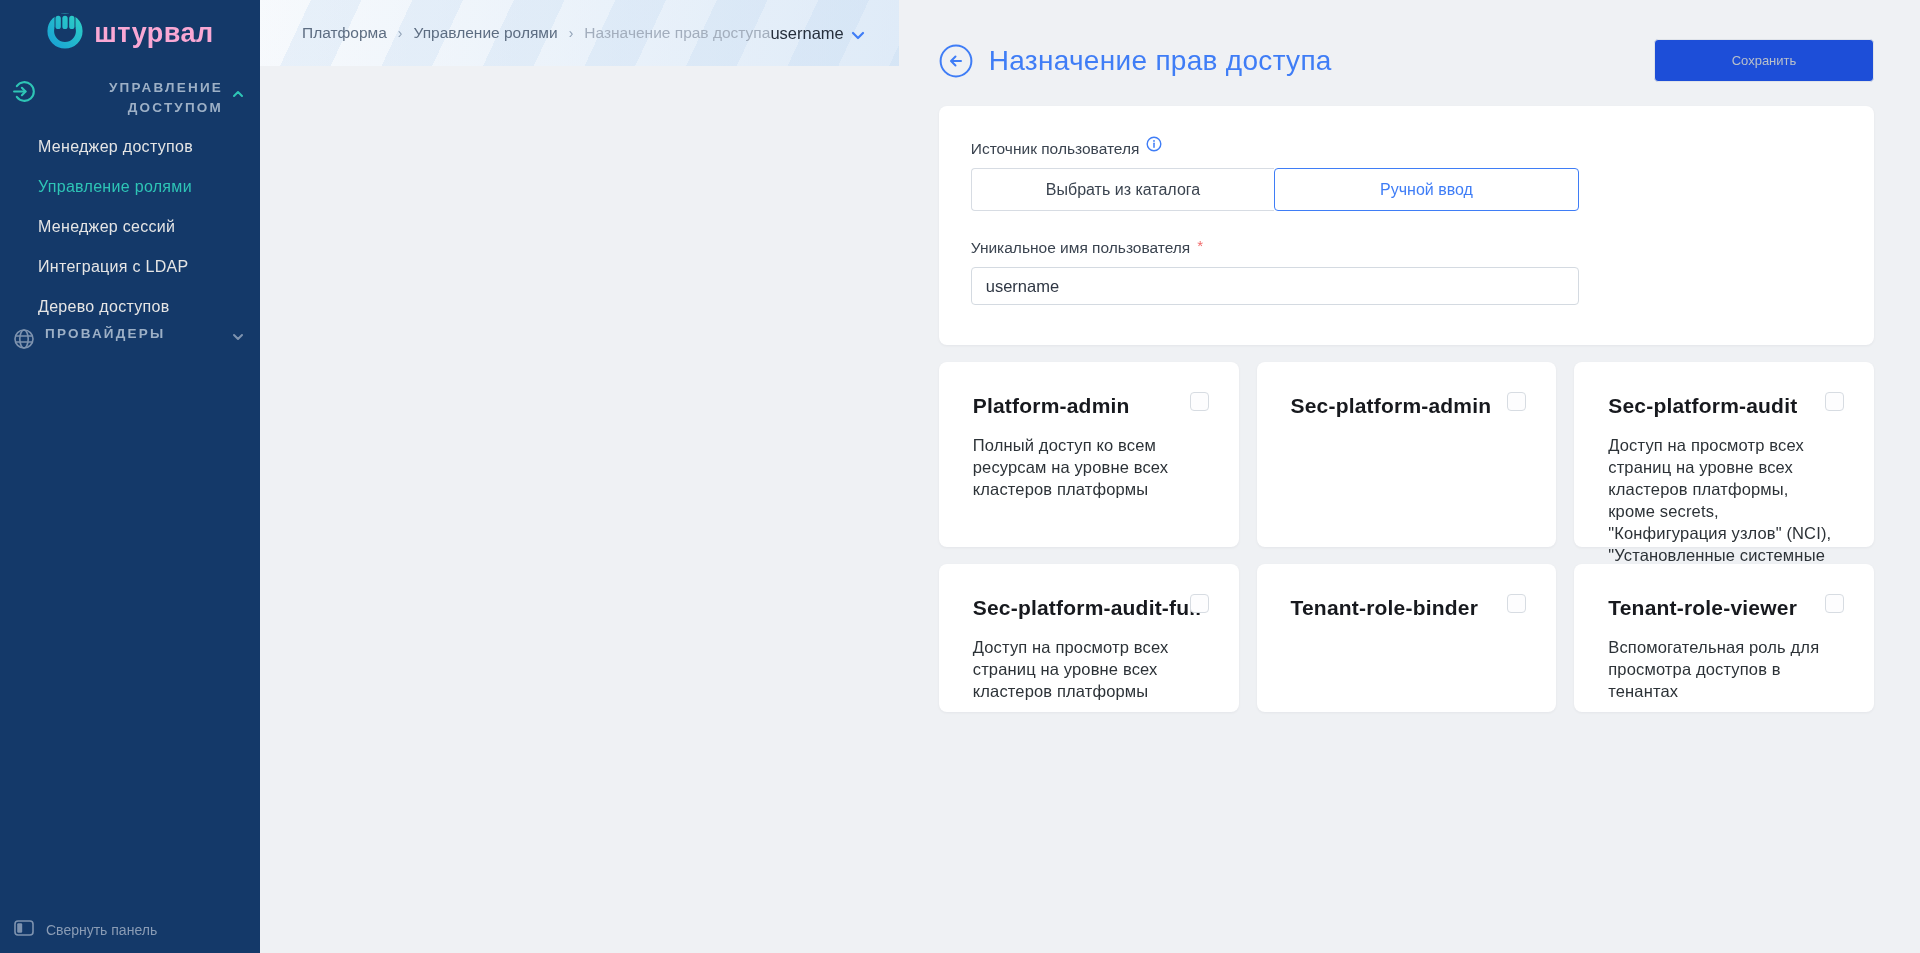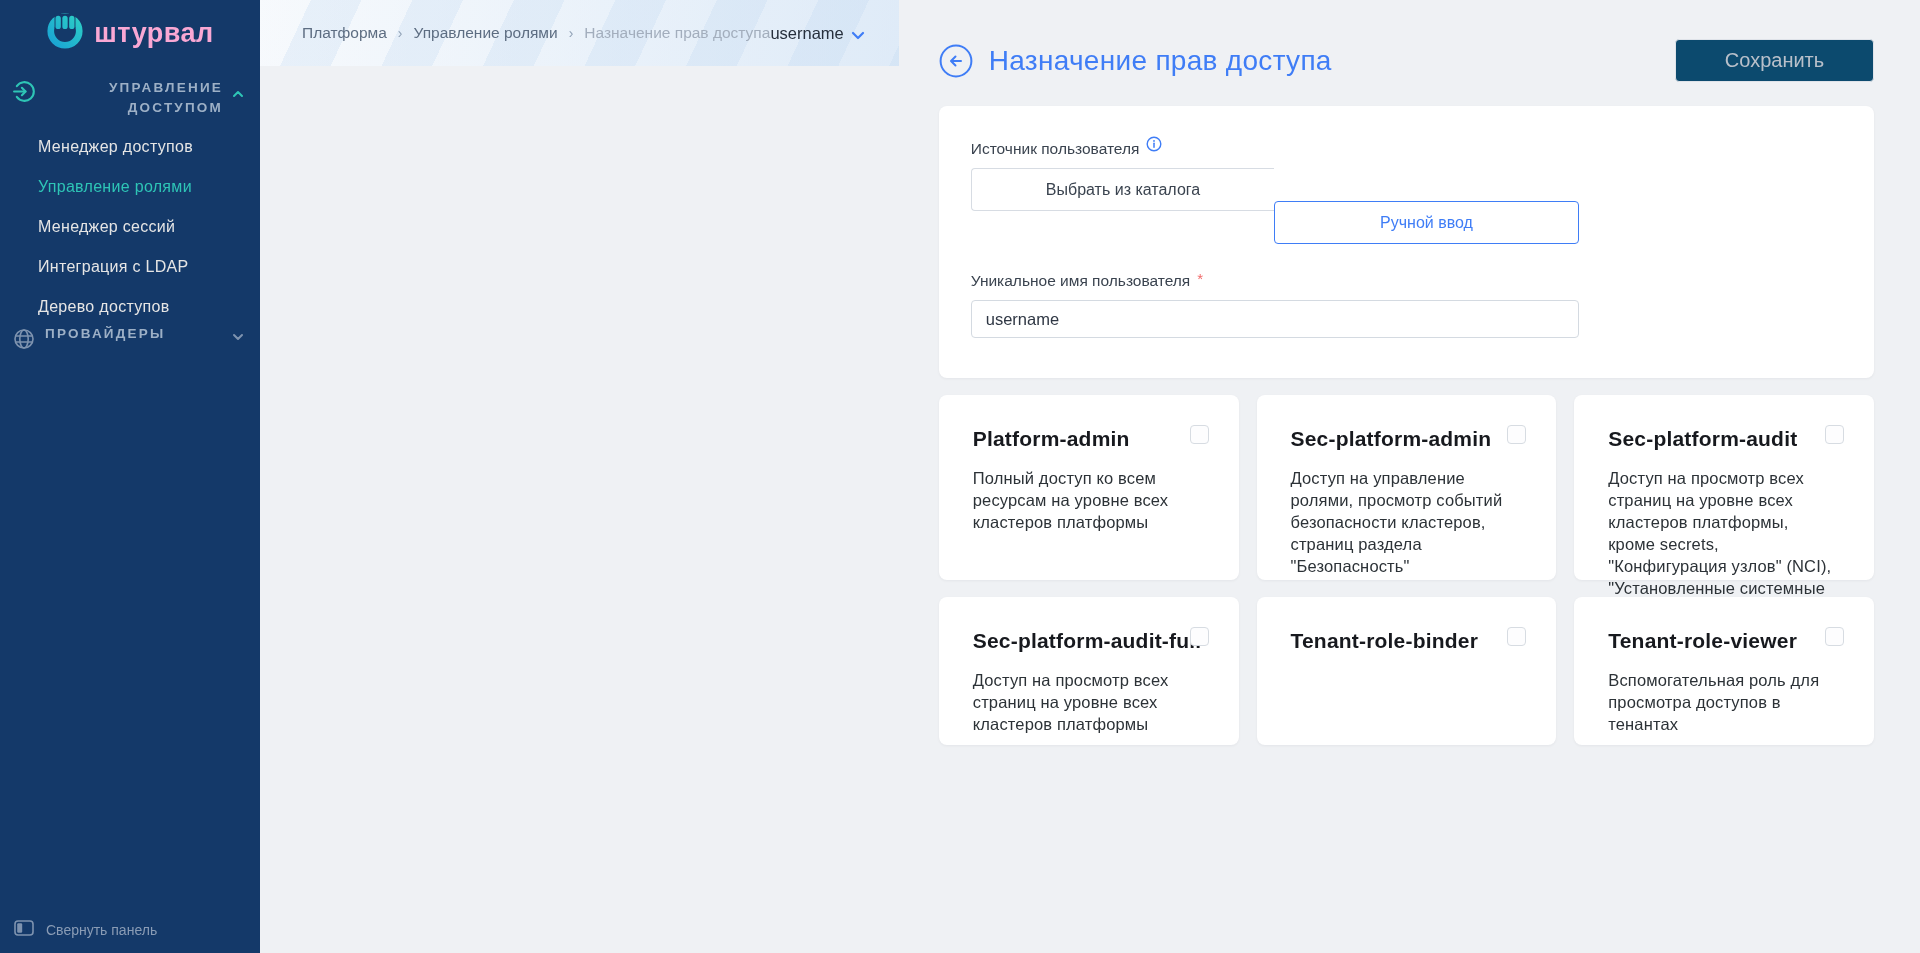--- a/index.html
+++ b/index.html
@@ -41,29 +41,29 @@
   .crumb-sep { color:#8fa0b5; font-size:14px; }
   .crumb.current { color:#a3aebd; cursor:default; }
   .user-menu { display:flex; align-items:center; gap:7px; font-size:16.5px; color:#27303d; cursor:pointer; }
 
   .content { flex:1; padding:13px 46px 0 40px; }
 
   .title-row { display:flex; align-items:center; justify-content:space-between; margin-top:26px; }
   .title-left { display:flex; align-items:center; gap:16px; }
   .back-btn { width:34px; height:34px; border:none; background:transparent; cursor:pointer; display:flex; align-items:center; justify-content:center; }
   .page-title { font-size:28px; font-weight:500; color:#3f7df6; letter-spacing:.3px; }
-  .save-btn { width:199px; height:43px; background:#0c4a6e; border:1px solid #dfe3e9; border-radius:4px; color:#b9c0ca; font-size:20px; cursor:default; }
+  .save-btn { width:220px; height:43px; background:#1d4ed8; border:1px solid #dfe3e9; border-radius:4px; color:#b9c0ca; font-size:13px; cursor:default; }
 
   .form-card { margin-top:24px; background:#ffffff; border-radius:8px; padding:34px 32px 40px; box-shadow:0 1px 3px rgba(16,24,40,.05); }
   .field-label { display:flex; align-items:center; gap:7px; font-size:15.5px; color:#3a434f; margin-bottom:10px; }
   .req { color:#f16a6a; font-size:15px; }
   .toggle-group { display:flex; width:608px; }
   .toggle-btn { flex:1; height:43px; display:flex; align-items:center; justify-content:center; background:#fff; border:1px solid #d7dce3; font-size:16px; color:#3a434f; cursor:pointer; font-family:inherit; }
   .toggle-btn:first-child { border-radius:4px 0 0 4px; border-right:none; }
-  .toggle-btn.active { border:1px solid #3f7df6; color:#3f7df6; border-radius:4px;margin-top:33px; }
+  .toggle-btn.active { border:1px solid #3f7df6; color:#3f7df6; border-radius:4px; }
   .field-block { margin-top:28px; }
   .text-input { width:608px; height:38px; border:1px solid #d4dae1; border-radius:4px; padding:0 14px; font-size:16.5px; color:#2f3744; font-family:inherit; outline:none; background:#fff; }
 
   
   .roles-grid { display:grid; grid-template-columns:repeat(3,1fr); column-gap:18px; row-gap:17px; margin-top:17px; }
   .role-card { position:relative; background:#ffffff; border-radius:8px; padding:32px 34px; box-shadow:0 1px 3px rgba(16,24,40,.05); }
   .role-card.r1 { height:185px; }
   .role-card.r2 { height:148px; }
   .role-title { font-size:21px; font-weight:700; color:#17191e; letter-spacing:.2px; }
   .role-desc { margin-top:17px; font-size:16.5px; line-height:1.33; color:#2c3237; letter-spacing:.15px; }
@@ -211,21 +211,20 @@
 
         <div class="role-card r1">
           <div class="role-title">Platform-admin</div>
           <input type="checkbox" class="role-checkbox" style="">
           <div class="role-desc">Полный доступ ко всем ресурсам на уровне всех кластеров платформы</div>
         </div>
 
         <div class="role-card r1">
           <div class="role-title">Sec-platform-admin</div>
           <input type="checkbox" class="role-checkbox" style="">
-          <div class="role-desc">Доступ на управление ролями, просмотр событий безопасности кластеров, страниц раздела "Безопасность"</div>
         </div>
 
         <div class="role-card r1">
           <div class="role-title">Sec-platform-audit</div>
           <input type="checkbox" class="role-checkbox" style="">
           <div class="role-desc">Доступ на просмотр всех страниц на уровне всех кластеров платформы, кроме secrets, "Конфигурация узлов" (NCI), "Установленные системные сервисы" (SSC)</div>
         </div>
 
         <div class="role-card r2">
           <div class="role-title">Sec-platform-audit-full</div>

